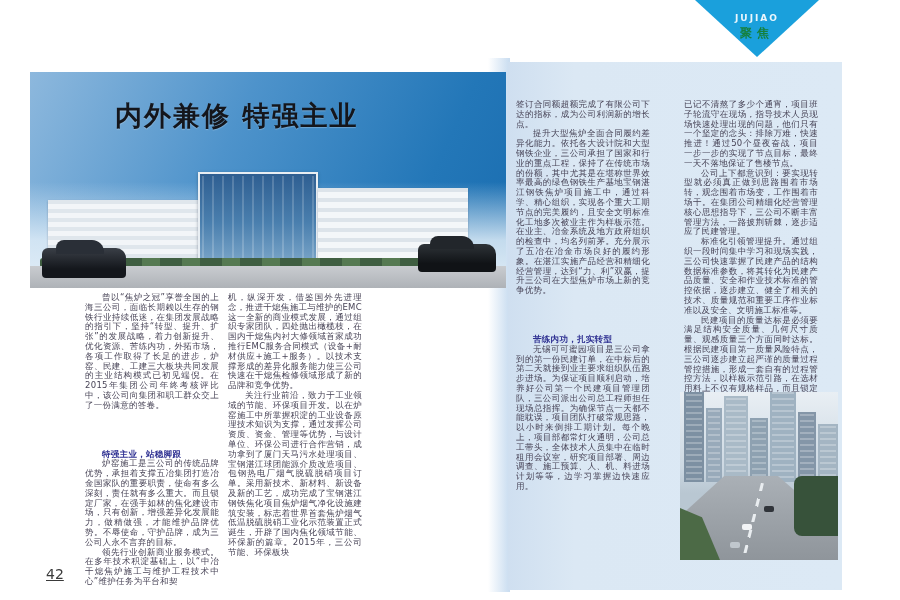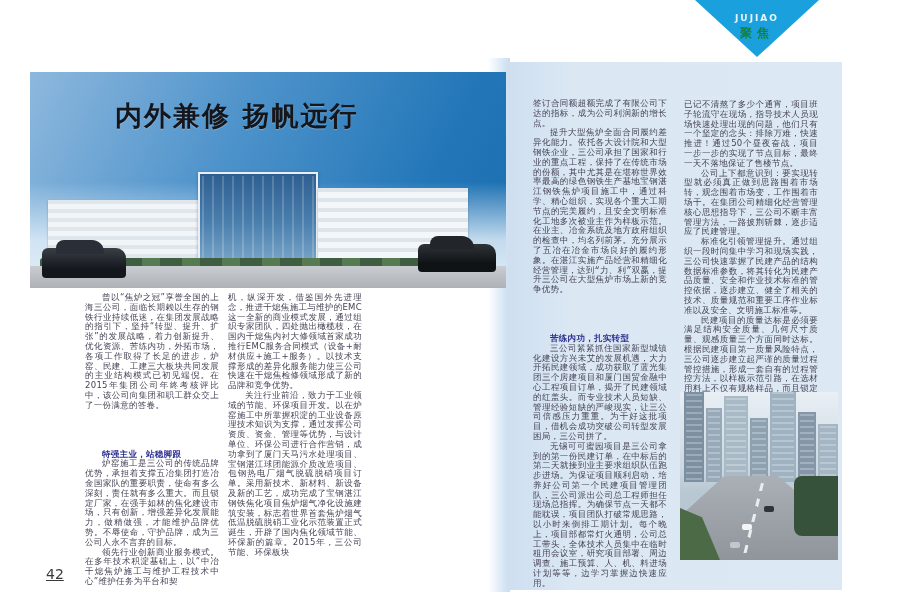--- a/index.html
+++ b/index.html
@@ -57,21 +57,21 @@
       background:linear-gradient(90deg,#cfdff0 0%,#dbe8f4 20%,#dce9f5 100%);}
 
   
   .col{position:absolute;width:134px;text-align:justify;color:#474356;
       font-size:8.5px;line-height:9.8px;letter-spacing:.3px;}
   .col p{margin:0;}
   .col p.indent{text-indent:17px;}
   .col p.heading{color:#2f3192;font-weight:bold;text-indent:17px;margin-top:39px;}
   .col-l1{left:85px;top:293px;}
   .col-l2{left:228px;top:293px;}
-  .col-r1{left:533px;top:100px;font-family:Liberation Mono, monospace;}
+  .col-r1{left:516px;top:100px;}
   .col-r2{left:684px;top:100px;}
 
   .page-num{position:absolute;left:46px;top:566px;font-size:14px;color:#3a3a3a;text-decoration:underline;}
 
   
   .photo-right{position:absolute;left:680px;top:392px;width:158px;height:168px;overflow:hidden;
       background:linear-gradient(180deg,#e9eff4 0%,#ccd8e2 45%,#b9c7d2 60%);}
   .ct{position:absolute;bottom:78px;}
   .ct.b1{left:4px;width:20px;height:96px;background:#7d90a2;}
   .ct.b2{left:26px;width:16px;height:74px;background:#98aaba;}
@@ -112,21 +112,21 @@
   <section>
     <div class="photo-left">
       <div class="pl-haze"></div>
       <div class="bldg-left"></div>
       <div class="bldg-glass"></div>
       <div class="bldg-right"></div>
       <div class="bldg-shrubs"></div>
       <div class="plaza"></div>
       <div class="car c1"></div>
       <div class="car c2"></div>
-      <h1 class="art-title">内外兼修 扬帆远行</h1>
+      <h1 class="art-title">内外兼修 特强主业</h1>
     </div>
 
     <div class="col col-l1">
         <p class="para indent">曾以“焦炉之冠”享誉全国的上海三公司，面临长期赖以生存的钢铁行业持续低迷，在集团发展战略的指引下，坚持“转型、提升、扩张”的发展战略，着力创新提升、优化资源、苦练内功，外拓市场，各项工作取得了长足的进步，炉窑、民建、工建三大板块共同发展的主业结构模式已初见端倪。在2015年集团公司年终考核评比中，该公司向集团和职工群众交上了一份满意的答卷。</p>
         <p class="heading indent">特强主业，站稳脚跟</p>
         <p class="para indent">炉窑施工是三公司的传统品牌优势，承担着支撑五冶集团打造冶金国家队的重要职责，使命有多么深刻，责任就有多么重大。而且锁定厂家，在强手如林的焦化建设市场，只有创新，增强差异化发展能力，做精做强，才能维护品牌优势。不辱使命，守护品牌，成为三公司人永不言弃的目标。</p>
         <p class="para indent">领先行业创新商业服务模式。在多年技术积淀基础上，以“中冶干熄焦炉施工与维护工程技术中心”维护任务为平台和契</p>
       </div>
     <div class="col col-l2">
         <p class="para">机，纵深开发，借鉴国外先进理念，推进干熄焦施工与维护的EMC这一全新的商业模式发展，通过组织专家团队，四处抛出橄榄枝，在国内干熄焦内衬大修领域首家成功推行EMC服务合同模式（设备+耐材供应+施工+服务）。以技术支撑形成的差异化服务能力使三公司快速在干熄焦检修领域形成了新的品牌和竞争优势。</p>
@@ -134,21 +134,20 @@
       </div>
 
     <div class="page-num">42</div>
   </section>
 
   <section>
     <div class="col col-r1">
         <p class="para">签订合同额超额完成了有限公司下达的指标，成为公司利润新的增长点。</p>
         <p class="para indent">提升大型焦炉全面合同履约差异化能力。依托各大设计院和大型钢铁企业，三公司承担了国家和行业的重点工程，保持了在传统市场的份额，其中尤其是在堪称世界效率最高的绿色钢铁生产基地宝钢湛江钢铁焦炉项目施工中，通过科学、精心组织，实现各个重大工期节点的完美履约，且安全文明标准化工地多次被业主作为样板示范。在业主、冶金系统及地方政府组织的检查中，均名列前茅。充分展示了五冶在冶金市场良好的履约形象。在湛江实施产品经营和精细化经营管理，达到“力、利”双赢，提升三公司在大型焦炉市场上新的竞争优势。</p>
         <p class="heading indent">苦练内功，扎实转型</p>
-        <p class="para indent">三公司紧紧抓住国家新型城镇化建设方兴未艾的发展机遇，大力开拓民建领域，成功获取了蓝光集团三个房建项目和厦门国贸金融中心工程项目订单，揭开了民建领域的红盖头。而专业技术人员短缺、管理经验短缺的严峻现实，让三公司倍感压力重重。为干好这批项目，借机会成功突破公司转型发展困局，三公司拼了。</p>
         <p class="para indent">无锡可可蜜园项目是三公司拿到的第一份民建订单，在中标后的第二天就接到业主要求组织队伍跑步进场。为保证项目顺利启动，培养好公司第一个民建项目管理团队，三公司派出公司总工程师担任现场总指挥。为确保节点一天都不能耽误，项目团队打破常规思路，以小时来倒排工期计划。每个晚上，项目部都常灯火通明，公司总工带头，全体技术人员集中在临时租用会议室，研究项目部署、周边调查、施工预算、人、机、料进场计划等等，边学习掌握边快速应用。</p>
       </div>
     <div class="col col-r2">
         <p class="para">已记不清熬了多少个通宵，项目班子轮流守在现场，指导技术人员现场快速处理出现的问题，他们只有一个坚定的念头：排除万难，快速推进！通过50个昼夜奋战，项目一步一步的实现了节点目标，最终一天不落地保证了售楼节点。</p>
         <p class="para indent">公司上下都意识到：要实现转型就必须真正做到思路围着市场转，观念围着市场变，工作围着市场干。在集团公司精细化经营管理核心思想指导下，三公司不断丰富管理方法，一路披荆斩棘，逐步适应了民建管理。</p>
         <p class="para indent">标准化引领管理提升。通过组织一段时间集中学习和现场实践，三公司快速掌握了民建产品的结构数据标准参数，将其转化为民建产品质量、安全和作业技术标准的管控依据，逐步建立、健全了相关的技术、质量规范和重要工序作业标准以及安全、文明施工标准等。</p>
         <p class="para indent">民建项目的质量达标是必须要满足结构安全质量、几何尺寸质量、观感质量三个方面同时达标。根据民建项目第一质量风险特点，三公司逐步建立起严谨的质量过程管控措施，形成一套自有的过程管控方法，以样板示范引路，在选材用料上不仅有规格样品，而且锁定厂家。</p>
       </div>
 
     <div class="photo-right">

